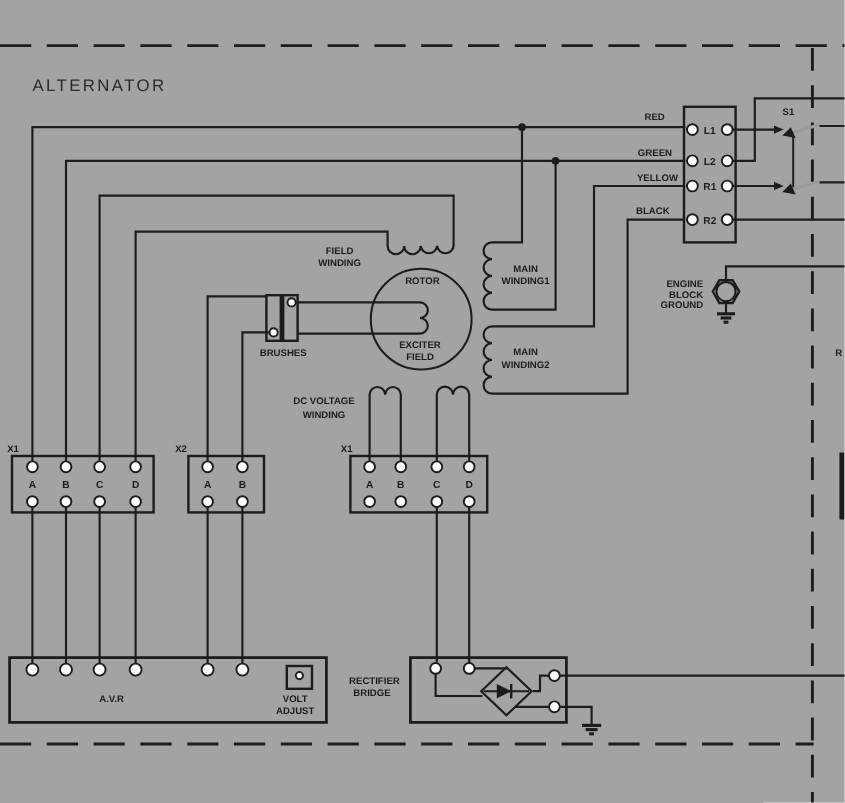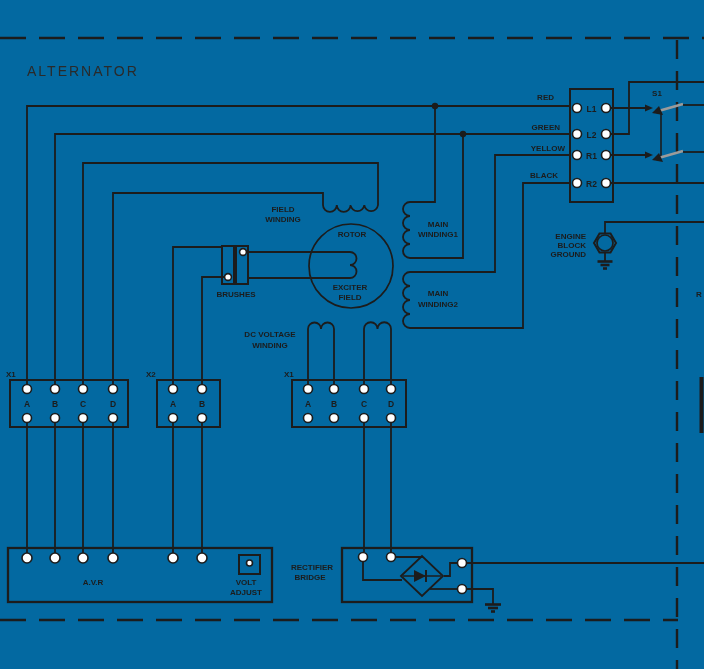--- a/index.html
+++ b/index.html
@@ -1,16 +1,16 @@
 <!DOCTYPE html>
 <html><head>
 <meta charset="utf-8">
 <style>
   html,body{margin:0;padding:0;background:#fff;}
-  .stage{position:relative;width:704px;height:669px;background:#0369a1;overflow:hidden;
+  .stage{position:relative;width:704px;height:669px;background:#a3a3a3;overflow:hidden;
          font-family:"Liberation Sans",sans-serif;}
   svg{position:absolute;top:0;left:0;}
   text{font-family:"Liberation Sans",sans-serif;font-weight:bold;fill:#1c1c1c;}
   .title{font-size:14px;letter-spacing:2px;font-weight:normal;fill:#2a2a2a;}
   .lbl{font-size:8px;}
   .term{font-size:8.5px;}
   .blk{font-size:8px;}
   .wire{stroke:#1c1c1c;stroke-width:1.8;fill:none;}
   .coil{stroke:#1c1c1c;stroke-width:1.8;fill:none;}
   .box{stroke:#1c1c1c;stroke-width:2;fill:none;}

